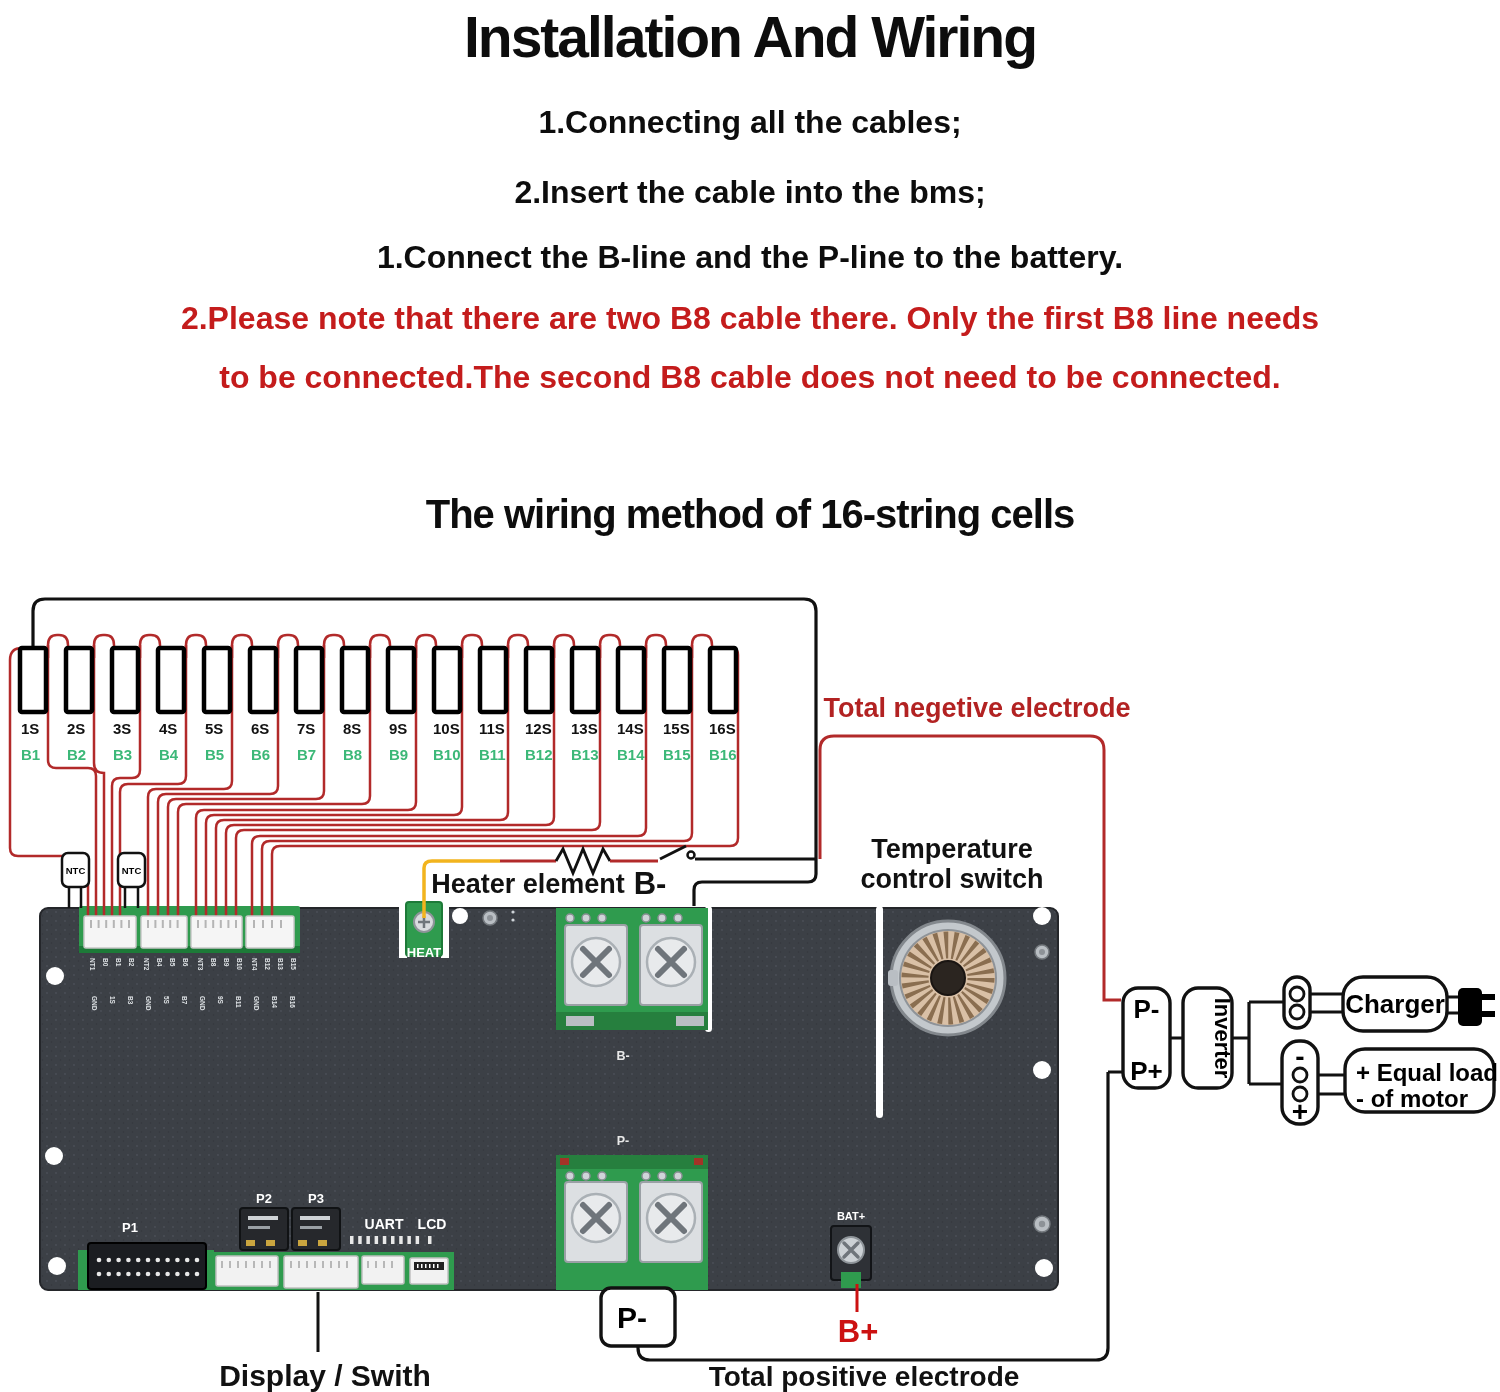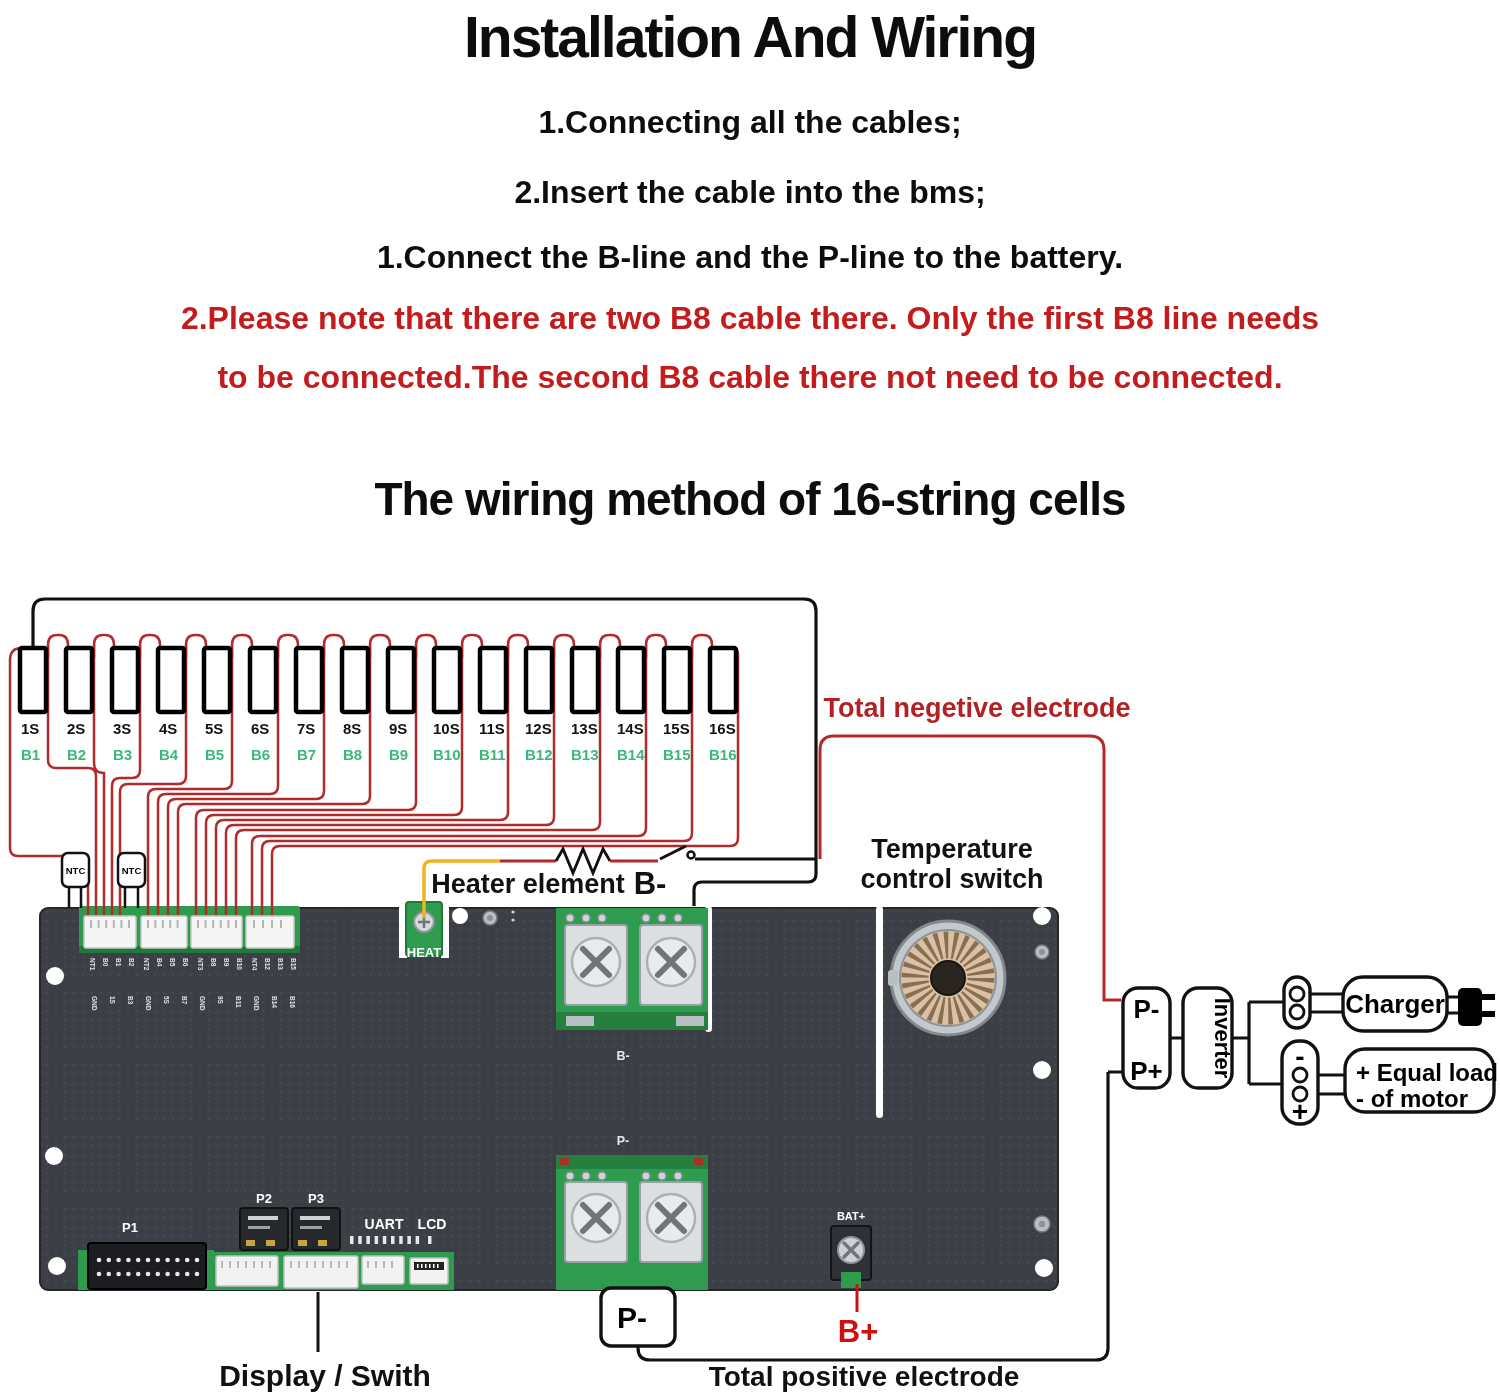--- a/index.html
+++ b/index.html
@@ -4,21 +4,21 @@
 <style>
   html,body{margin:0;padding:0;background:#fff;}
   #canvas{position:relative;width:1500px;height:1392px;background:#fff;overflow:hidden;
           font-family:"Liberation Sans",sans-serif;}
   .hline{position:absolute;left:0;width:1500px;text-align:center;font-weight:700;color:#0d0d0d;white-space:nowrap;}
   #title{top:4px;font-size:57px;letter-spacing:-2px;}
   .step{font-size:32px;}
   #step1{top:104px;} #step2{top:174px;text-align:center;} #step3{top:239px;}
   .warn{font-size:32px;color:#c41c1c;}
   #warn1{top:300px;} #warn2{top:359px;}
-  #subtitle{top:472px;font-size:46px;letter-spacing:-1px;}
+  #subtitle{top:492px;font-size:40px;letter-spacing:-1px;}
   svg{position:absolute;left:0;top:0;}
   svg text{font-family:"Liberation Sans",sans-serif;font-weight:700;}
   .w{fill:none;stroke:#b22a2a;stroke-width:2.5px;}
   .blk{fill:none;stroke:#111;stroke-width:3.2px;}
   .sch{fill:#fff;stroke:#111;stroke-width:3.4px;}
   .schl{fill:none;stroke:#111;stroke-width:3.2px;}
   .cell{fill:#fff;stroke:#000;stroke-width:4.5px;}
   .slab{font-size:15px;fill:#111;}
   .blab{font-size:15px;fill:#3cb878;}
   .pin{font-size:6.5px;fill:#dfe3e6;}
@@ -27,21 +27,21 @@
 </style>
 </head>
 <body>
 
 <div id="canvas">
   <div class="hline" id="title">Installation And Wiring</div>
   <div class="hline step" id="step1">1.Connecting all the cables;</div>
   <div class="hline step" id="step2">2.Insert the cable into the bms;</div>
   <div class="hline step" id="step3">1.Connect the B-line and the P-line to the battery.</div>
   <div class="hline warn" id="warn1">2.Please note that there are two B8 cable there. Only the first B8 line needs</div>
-  <div class="hline warn" id="warn2">to be connected.The second B8 cable there not need to be connected.</div>
+  <div class="hline warn" id="warn2">to be connected.The second B8 cable does not need to be connected.</div>
   <div class="hline" id="subtitle">The wiring method of 16-string cells</div>
 
   <svg width="1500" height="1392" viewBox="0 0 1500 1392">
     <defs>
       <pattern id="spk" width="9" height="9" patternUnits="userSpaceOnUse">
         <rect width="9" height="9" fill="#3c4046"></rect>
         <circle cx="2" cy="3" r="0.9" fill="#4b4f57"></circle>
         <circle cx="6.5" cy="7" r="0.8" fill="#34373d"></circle>
       </pattern>
     </defs>

